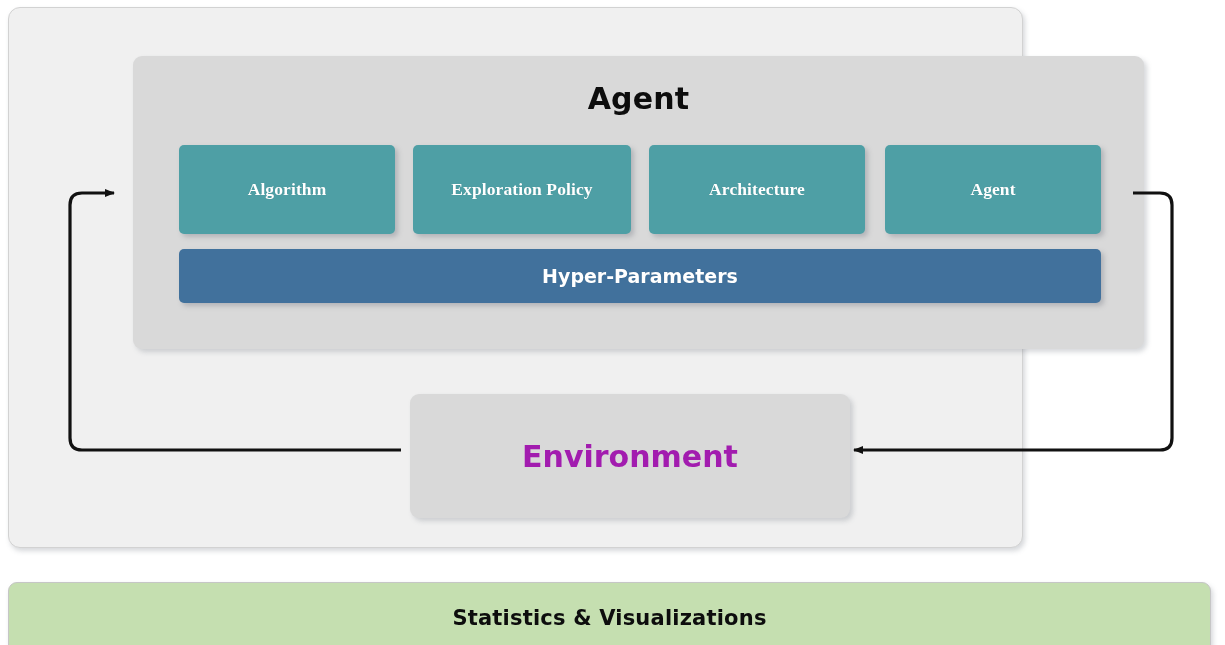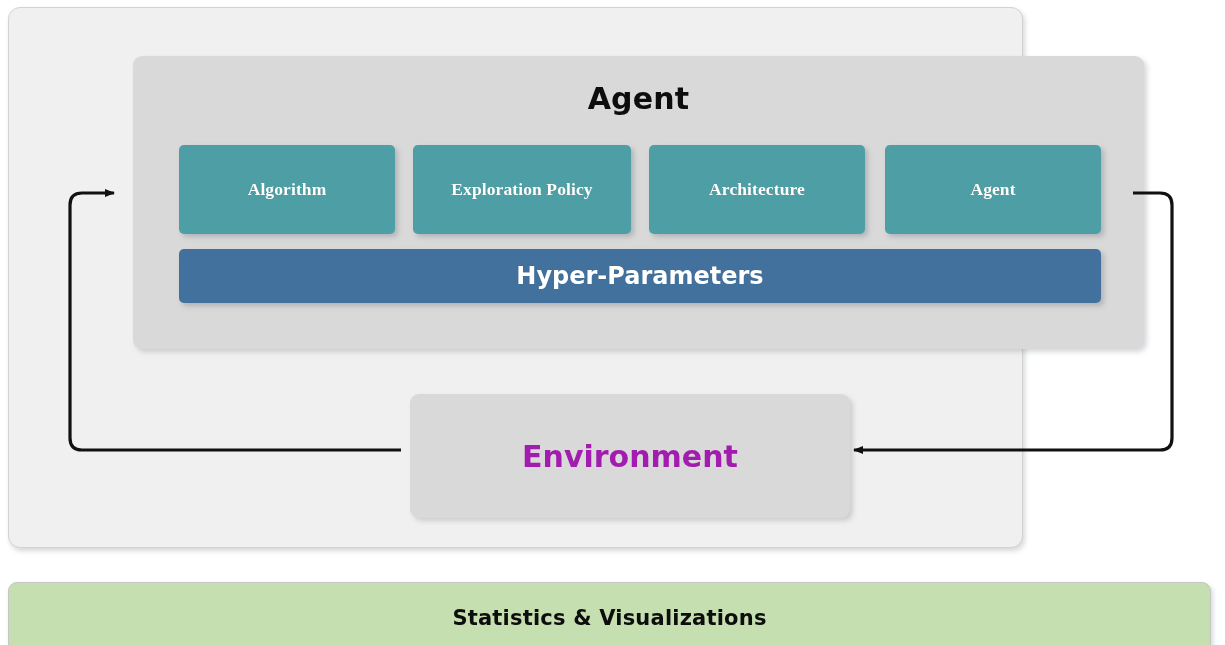--- a/index.html
+++ b/index.html
@@ -102,21 +102,21 @@
     height: 54px;
     background: #41719c;
     border-radius: 5px;
     box-shadow: 3px 3px 5px rgba(120,125,135,0.40);
     display: flex;
     align-items: center;
     justify-content: center;
   }
   .hyper-bar span {
     color: #ffffff;
-    font-size: 24px;
+    font-size: 19px;
     font-weight: bold;
     text-shadow: 0 0 1px rgba(0,0,0,0.15);
   }
 
   
   .env-panel {
     position: absolute;
     left: 401px;
     top: 386px;
     width: 440px;

